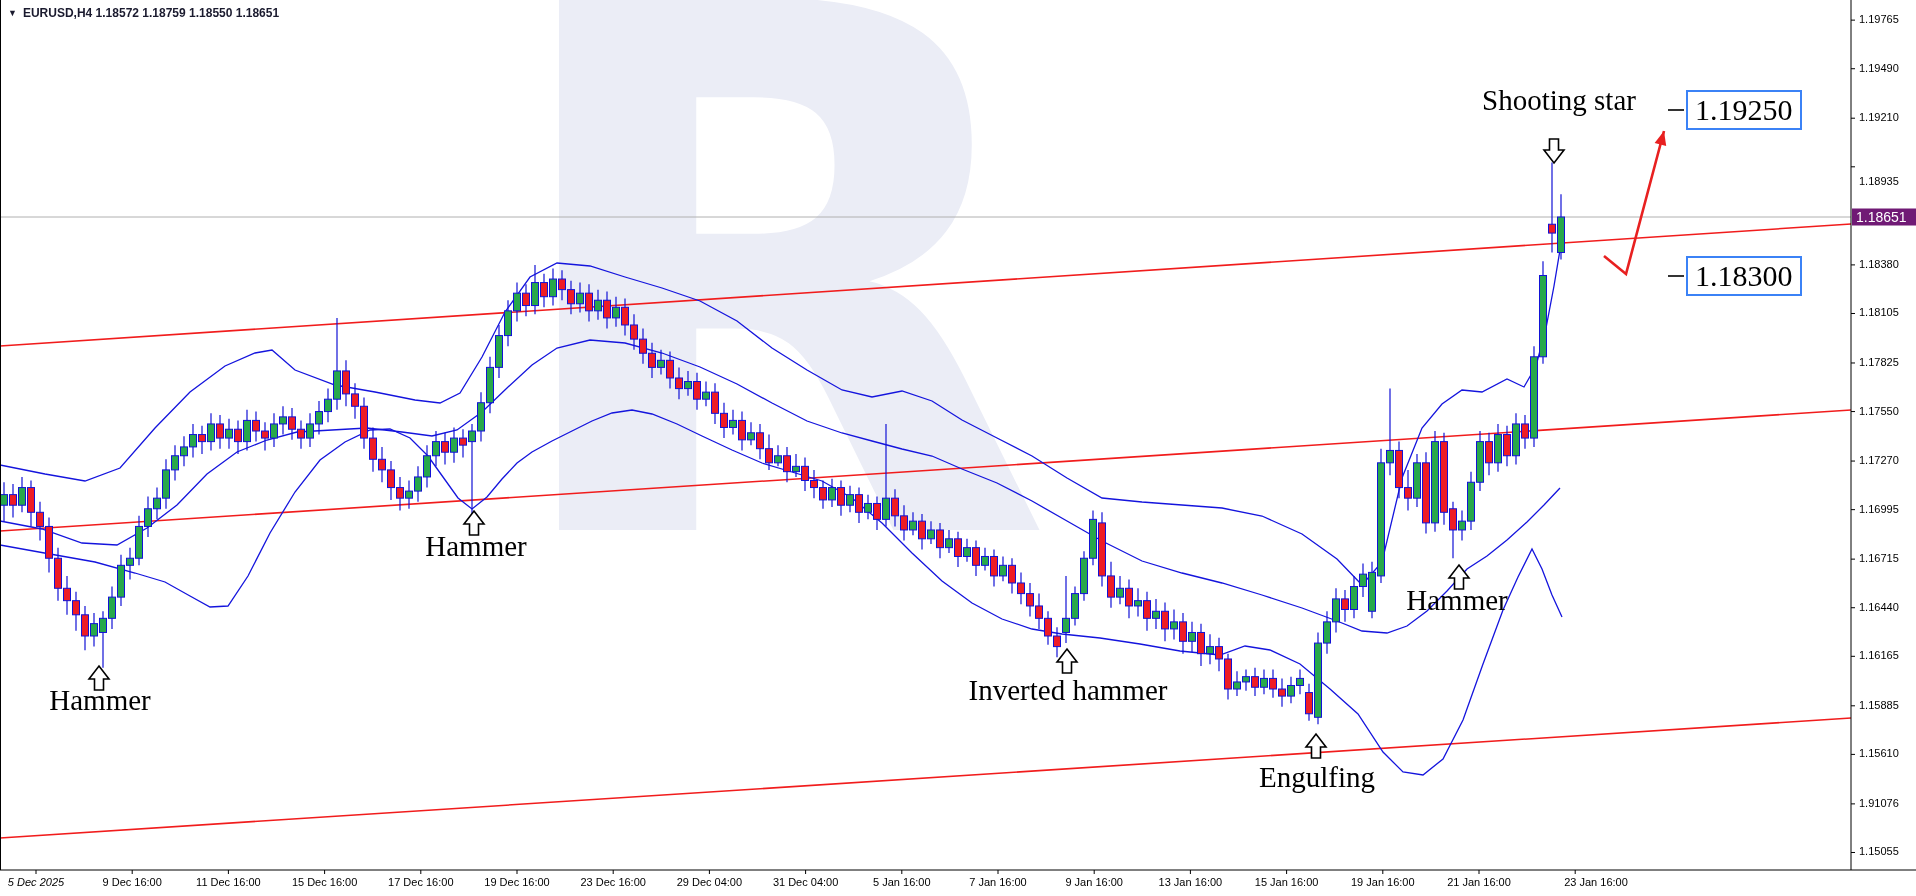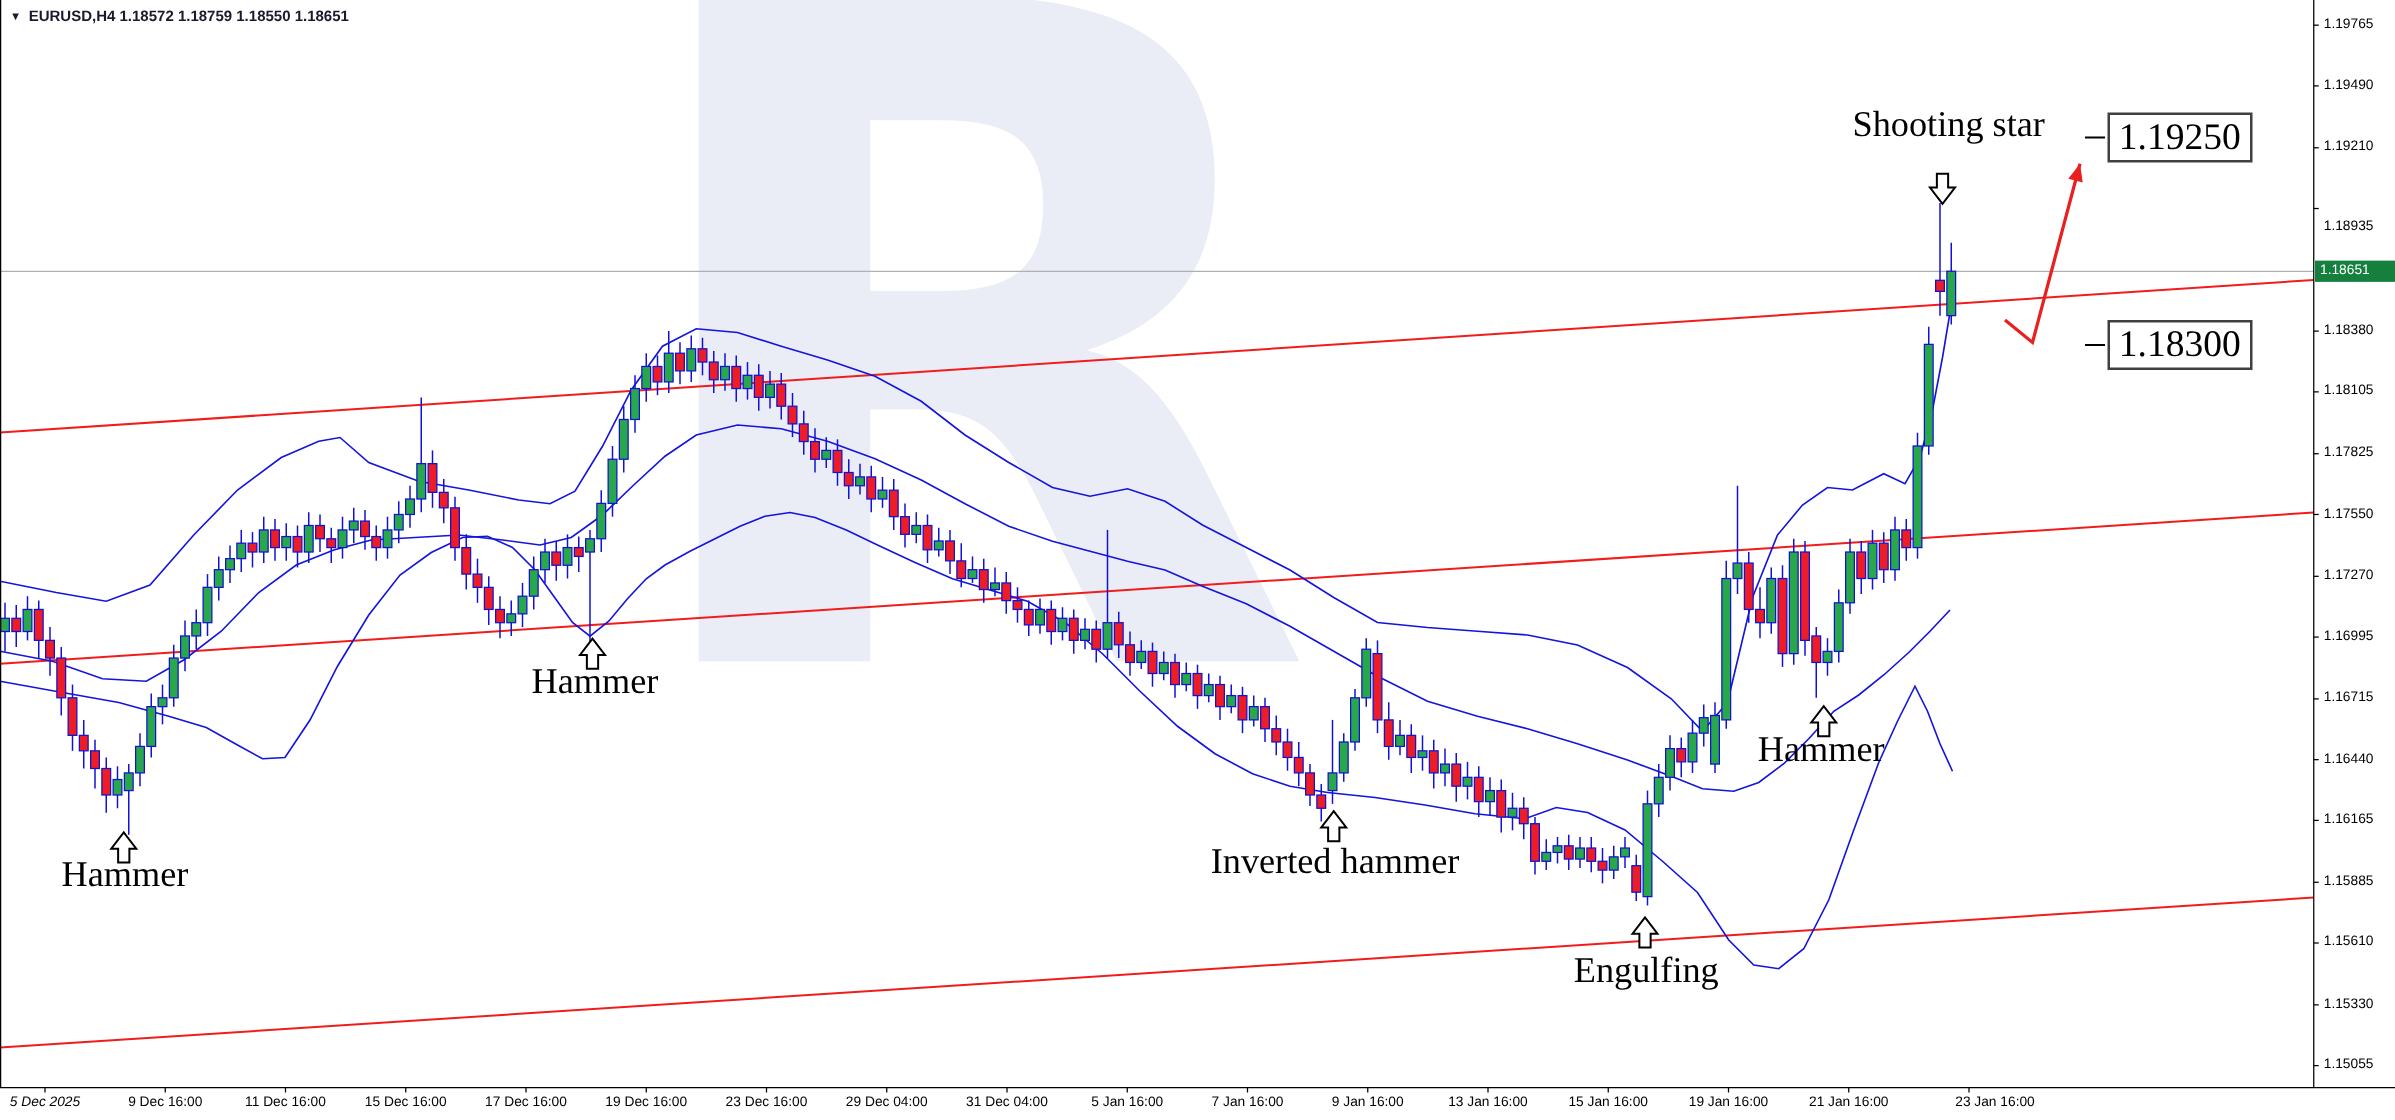--- a/index.html
+++ b/index.html
@@ -7,24 +7,24 @@
   #watermark{position:absolute;left:492px;top:-88px;font-family:"DejaVu Sans",sans-serif;
              font-weight:bold;font-size:730px;line-height:1;color:#ebedf6;user-select:none;}
   #chart-svg{position:absolute;left:0;top:0;}
   #header{position:absolute;left:8px;top:6px;font-size:12px;font-weight:bold;color:#1a1a2e;
           display:flex;align-items:center;gap:6px;}
   #header .tri{font-size:9px;color:#1a1a2e;}
   .y-label{position:absolute;left:1859px;font-size:11px;color:#000;}
   .x-label{position:absolute;top:876px;font-size:11px;color:#000;transform:translateX(-50%);white-space:nowrap;}
   .annot{position:absolute;transform:translate(-50%,-50%);font-family:"Liberation Serif",serif;
          font-size:29px;color:#000;white-space:nowrap;}
-  .price-box{position:absolute;border:2px solid #404040;background:#fff;font-family:"Liberation Serif",serif;
+  .price-box{position:absolute;border:2px solid #3b82f6;background:#fff;font-family:"Liberation Serif",serif;
              font-size:30px;color:#000;padding:0 7px;line-height:36px;transform:translateY(-50%);}
-  #price-tag{position:absolute;left:1852px;width:64px;height:17px;background:#15803d;color:#fff;
-             font-size:11px;line-height:17px;text-align:left;padding-left:4px;box-sizing:border-box;
+  #price-tag{position:absolute;left:1852px;width:64px;height:17px;background:#701a75;color:#fff;
+             font-size:14px;line-height:17px;text-align:left;padding-left:4px;box-sizing:border-box;
              transform:translateY(-50%);}
   .axis-strip{position:absolute;}
 </style>
 </head>
 <body>
 
 <div id="stage">
 
   <div id="watermark">R</div>
 
@@ -457,21 +457,21 @@
     <div class="y-label" style="top: 306.489px;">1.18105</div>
     <div class="y-label" style="top: 355.971px;">1.17825</div>
     <div class="y-label" style="top: 404.569px;">1.17550</div>
     <div class="y-label" style="top: 454.05px;">1.17270</div>
     <div class="y-label" style="top: 502.648px;">1.16995</div>
     <div class="y-label" style="top: 552.13px;">1.16715</div>
     <div class="y-label" style="top: 600.728px;">1.16440</div>
     <div class="y-label" style="top: 649.326px;">1.16165</div>
     <div class="y-label" style="top: 698.808px;">1.15885</div>
     <div class="y-label" style="top: 747.406px;">1.15610</div>
-    <div class="y-label" style="top: 796.887px;">1.15330</div>
+    <div class="y-label" style="top: 796.887px;">1.91076</div>
     <div class="y-label" style="top: 845.485px;">1.15055</div>
     <div class="x-label" style="left: 36px; font-style: italic;">5 Dec 2025</div>
     <div class="x-label" style="left: 132.2px;">9 Dec 16:00</div>
     <div class="x-label" style="left: 228.4px;">11 Dec 16:00</div>
     <div class="x-label" style="left: 324.6px;">15 Dec 16:00</div>
     <div class="x-label" style="left: 420.8px;">17 Dec 16:00</div>
     <div class="x-label" style="left: 517px;">19 Dec 16:00</div>
     <div class="x-label" style="left: 613.2px;">23 Dec 16:00</div>
     <div class="x-label" style="left: 709.4px;">29 Dec 04:00</div>
     <div class="x-label" style="left: 805.6px;">31 Dec 04:00</div>

